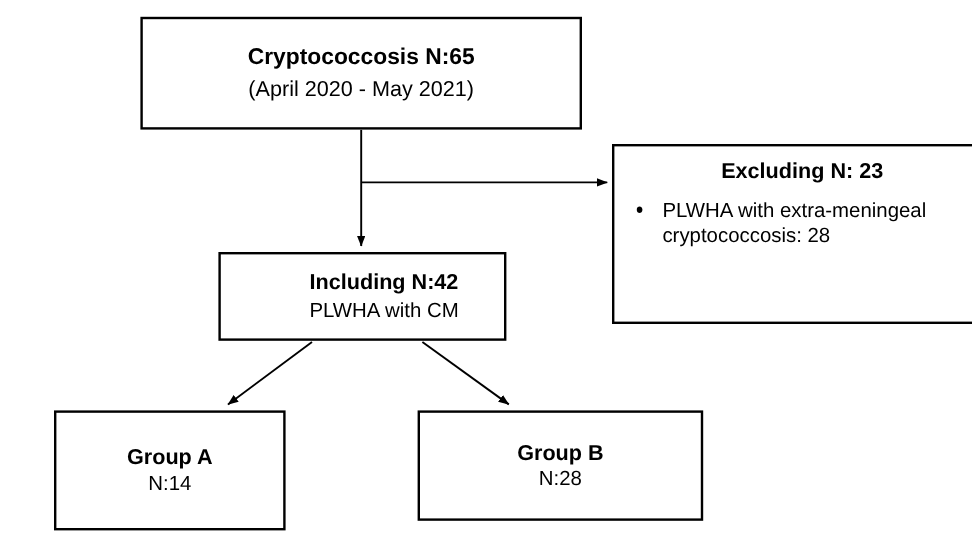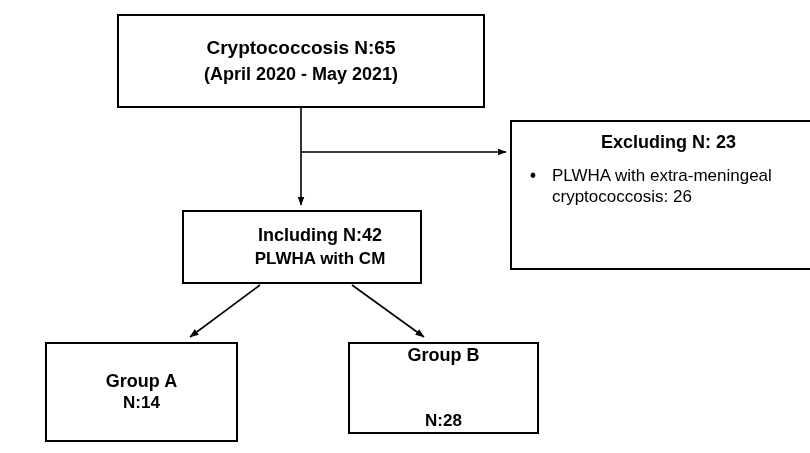--- a/index.html
+++ b/index.html
@@ -34,21 +34,20 @@
     font-size: 18px;
     line-height: 1.25;
     text-align: center;
     white-space: nowrap;
   }
   .node-sub {
     font-size: 17px;
     line-height: 1.3;
     text-align: center;
     white-space: nowrap;
-    font-weight: bold;
   }
 
   
   #node-cryptococcosis {
     left: 85px;  top: 14px;  width: 368px; height: 94px;
   }
   #node-cryptococcosis .node-title { font-size: 19px; }
   #node-cryptococcosis .node-sub   { font-size: 18px; margin-top: 3px; }
 
   #node-excluding {
@@ -85,21 +84,21 @@
   #node-including {
     left: 150px; top: 210px; width: 240px; height: 74px; padding-left: 36px;
   }
   #node-including .node-title { font-size: 18px; }
   #node-including .node-sub   { font-size: 17px; margin-top: 2px; text-align: center; }
 
   #node-group-a {
     left: 13px;  top: 342px; width: 193px; height: 100px;
   }
   #node-group-b {
-    left: 316px; top: 342px; width: 191px; height: 92px; justify-content: space-between;
+    left: 316px; top: 342px; width: 238px; height: 92px;
   }
   .group-lines { font-size: 17px; line-height: 1.32; text-align: center; }
 
   
   #connectors {
     position: absolute;
     left: 0; top: 0;
     width: 810px; height: 453px;
     z-index: 1;
   }
@@ -139,21 +138,21 @@
   </div>
 
   <div class="node" id="node-excluding">
     <div class="node-title">Excluding N: 23</div>
     <ul class="bullet-list">
       <li class="bullet-item">
         <span class="bullet-dot">•</span>
       </li>
       <li class="bullet-item">
         <span class="bullet-dot">•</span>
-        <span>PLWHA with extra-meningeal cryptococcosis: 26</span>
+        <span>PLWHA with extra-meningeal cryptococcosis: 28</span>
       </li>
     </ul>
   </div>
 
   <div class="node" id="node-including">
     <div class="node-title">Including N:42</div>
     <div class="node-sub">PLWHA with CM</div>
   </div>
 
   <div class="node" id="node-group-a">

